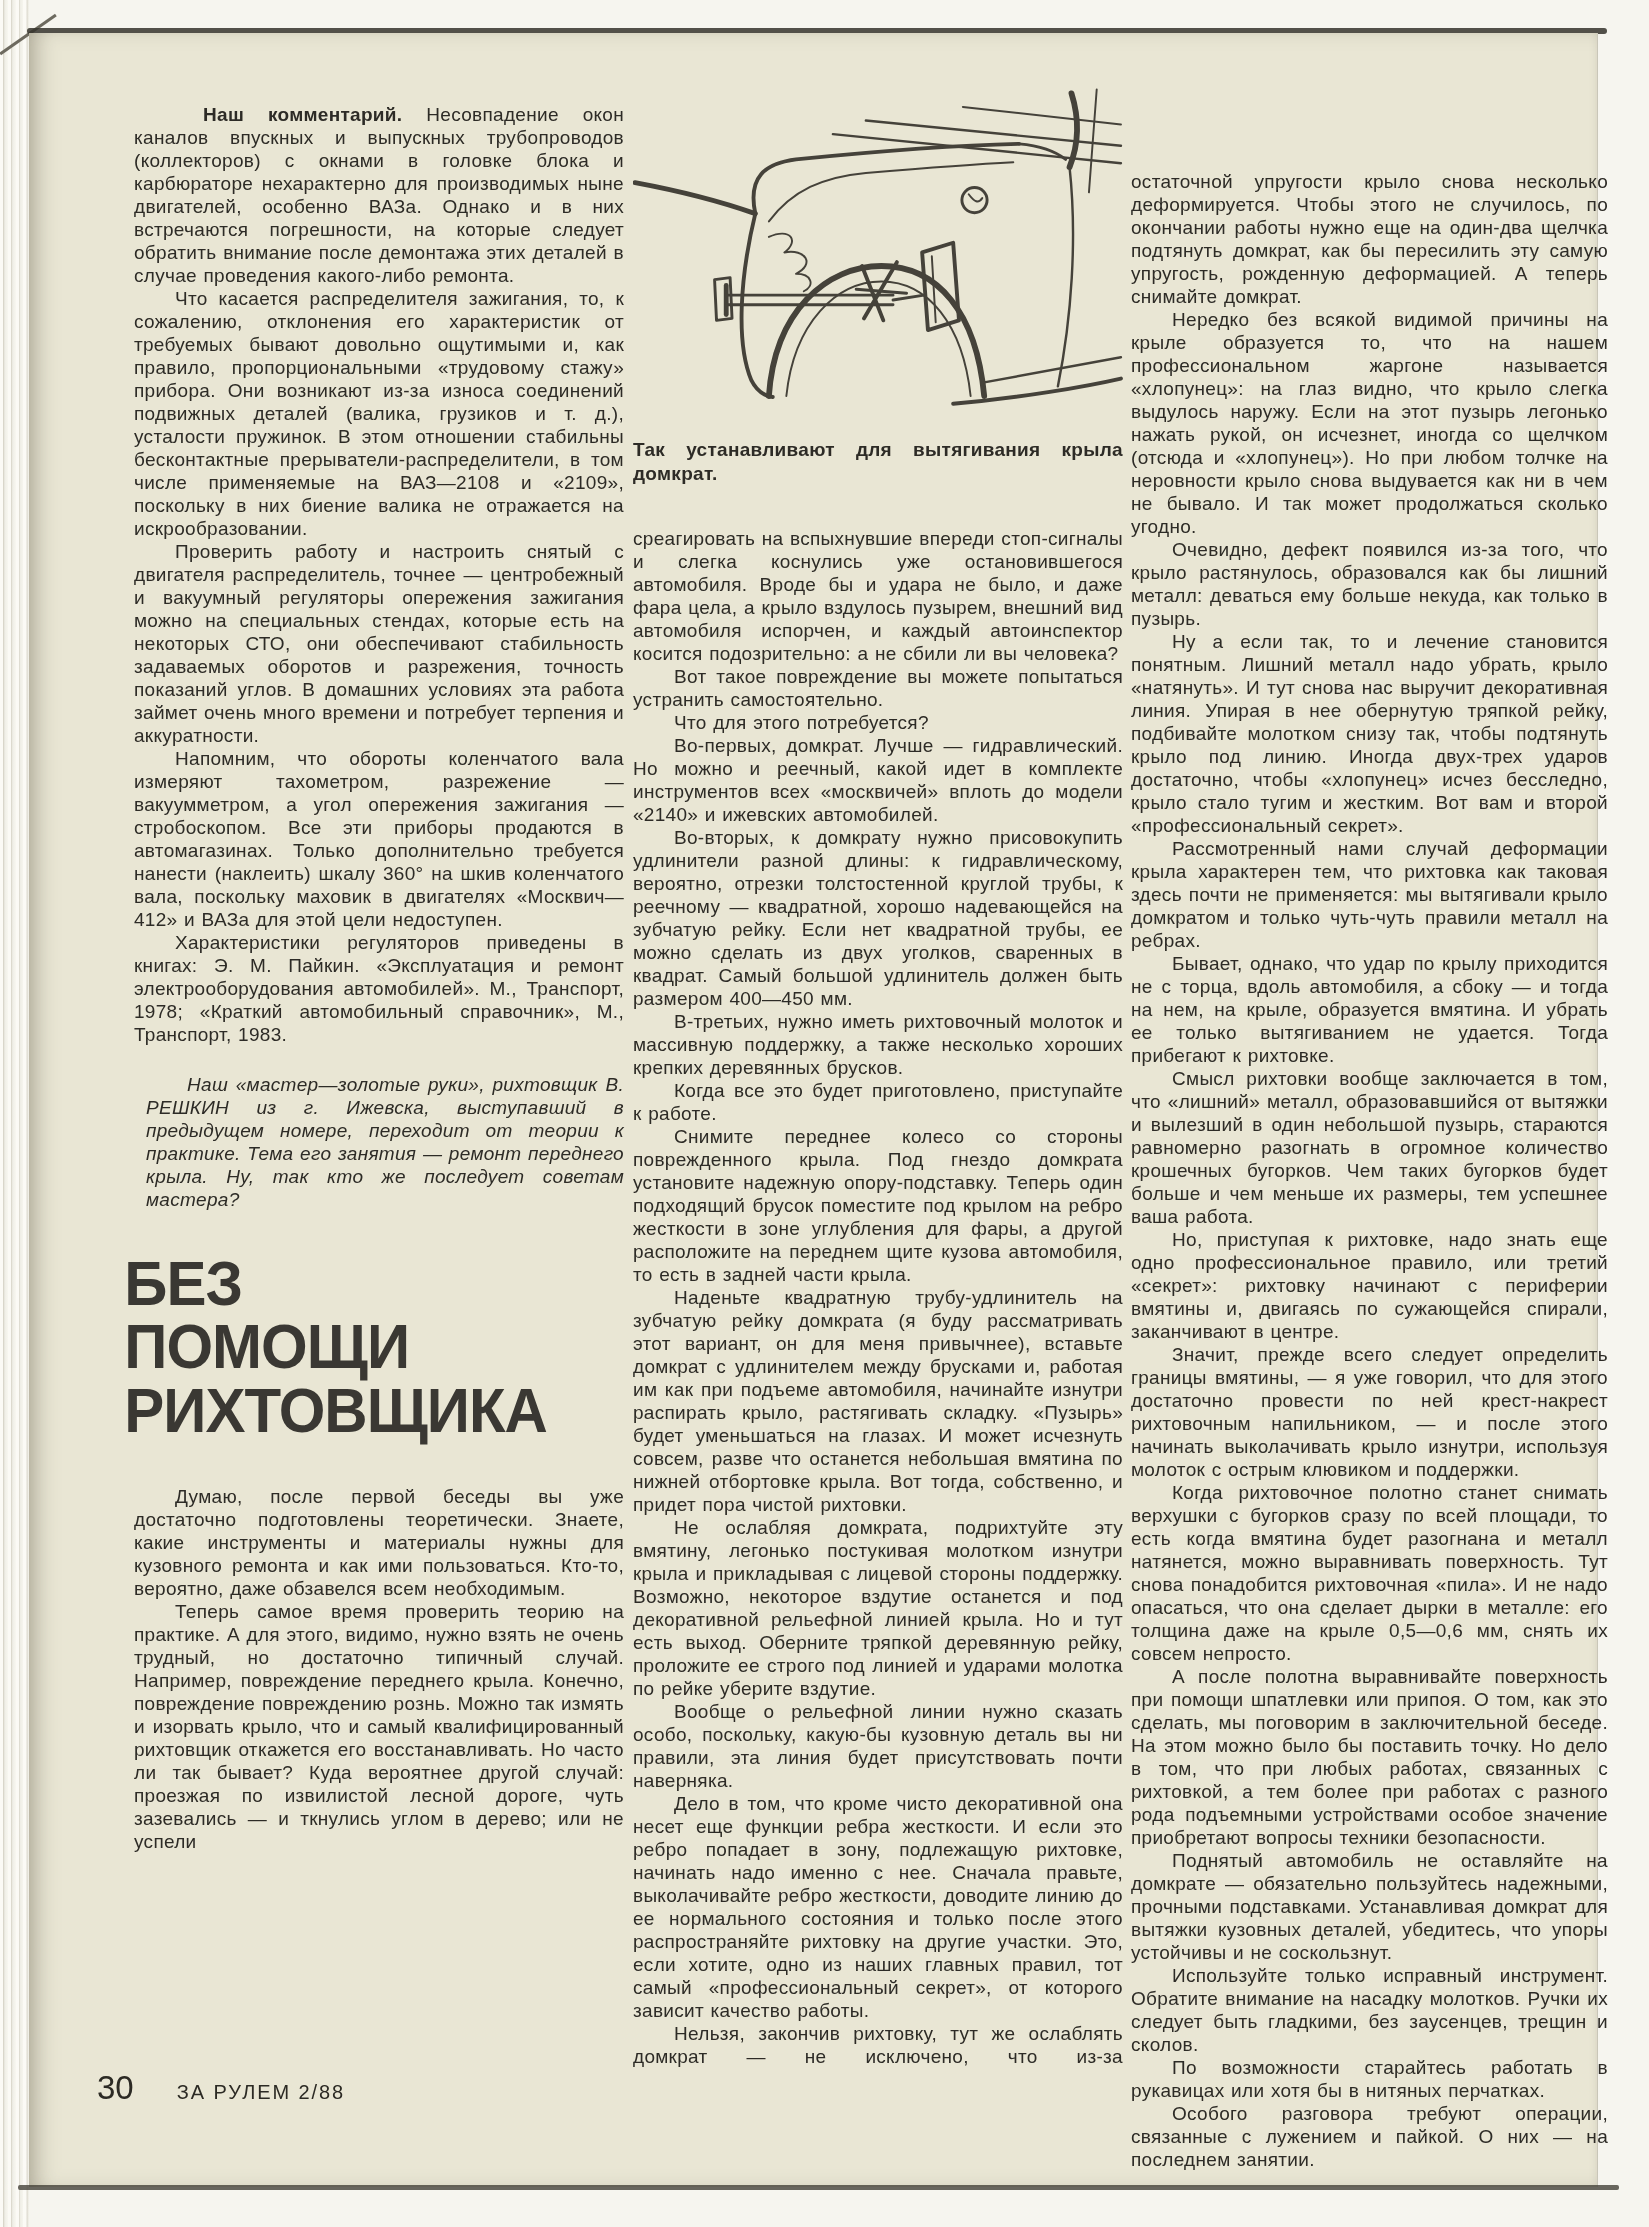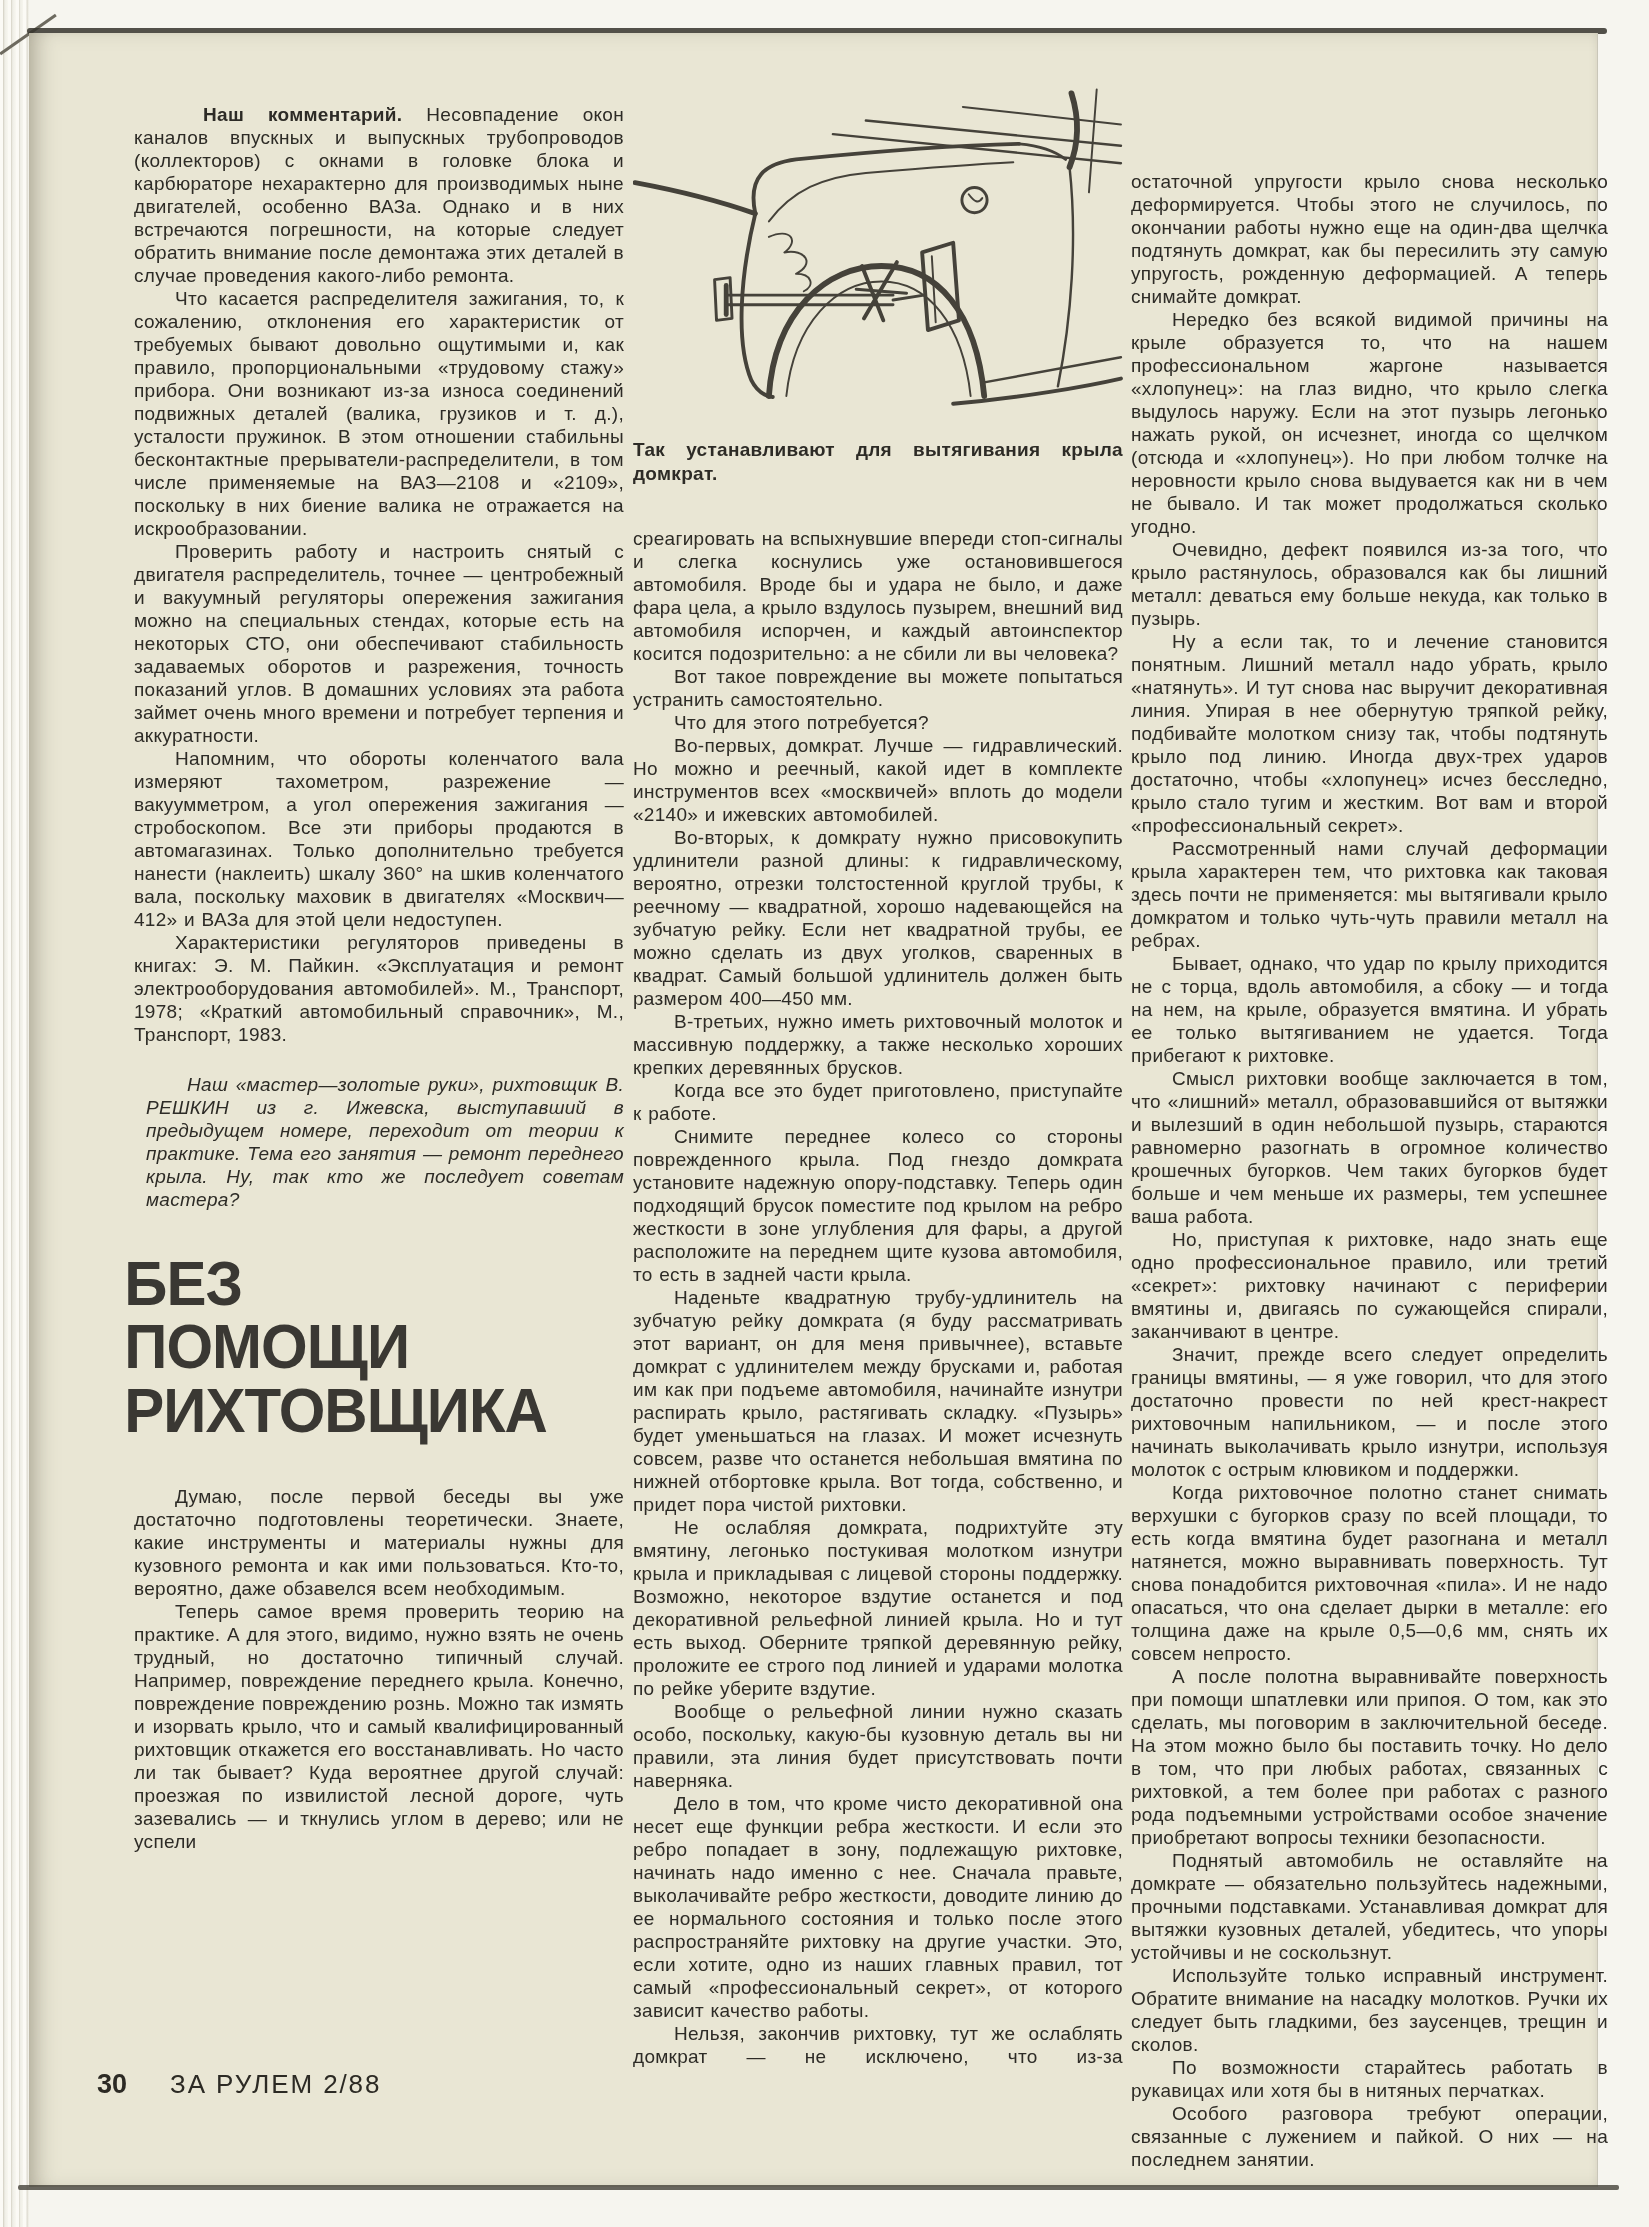--- a/index.html
+++ b/index.html
@@ -49,22 +49,22 @@
     font-weight:bold;font-size:60px;line-height:61px;letter-spacing:-1px;
     color:#3a3833;margin:41px 0 0 -9.7px;white-space:pre-line;
     transform:scaleY(1.04);transform-origin:left top;
   }
   .post-block{margin-top:50px;}
   .illustration{display:block;margin:0 0 9.7px 0;}
   .caption{font-weight:bold;margin:7.8px 0 13.6px 0;text-align:justify;
            line-height:24px;}
   .caption-text{text-indent:0 !important;}
   .footer{position:absolute;left:68px;top:2036px;color:#2c2a24;}
-  .footer .pagenum{font-weight:bold;font-size:27px;letter-spacing:0;}
-  .footer .mag{font-size:26px;letter-spacing:1.9px;margin-left:43px;}
+  .footer .pagenum{font-weight:normal;font-size:33px;letter-spacing:0;}
+  .footer .mag{font-size:20px;letter-spacing:1.9px;margin-left:43px;}
 </style>
 </head>
 <body>
 
 <div class="book-edge"></div>
 <div class="corner-line"></div>
 <div class="top-edge"></div>
 
 <div class="page">
 

